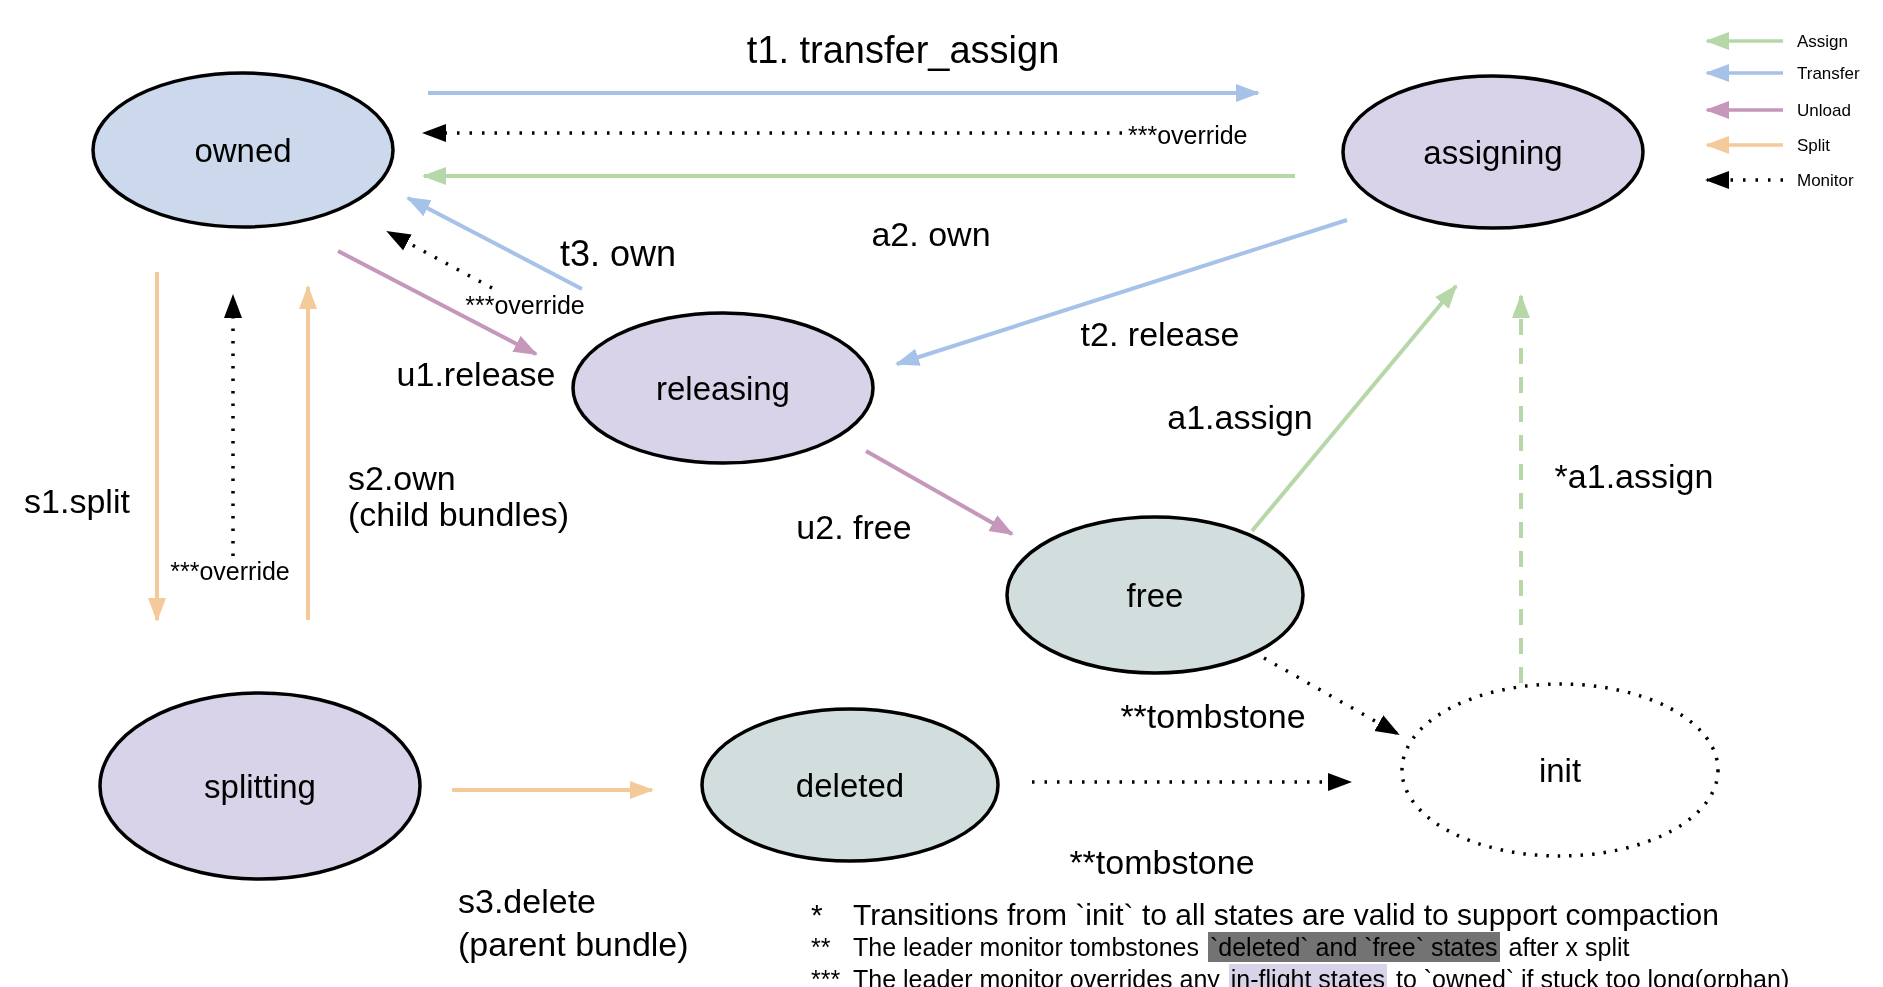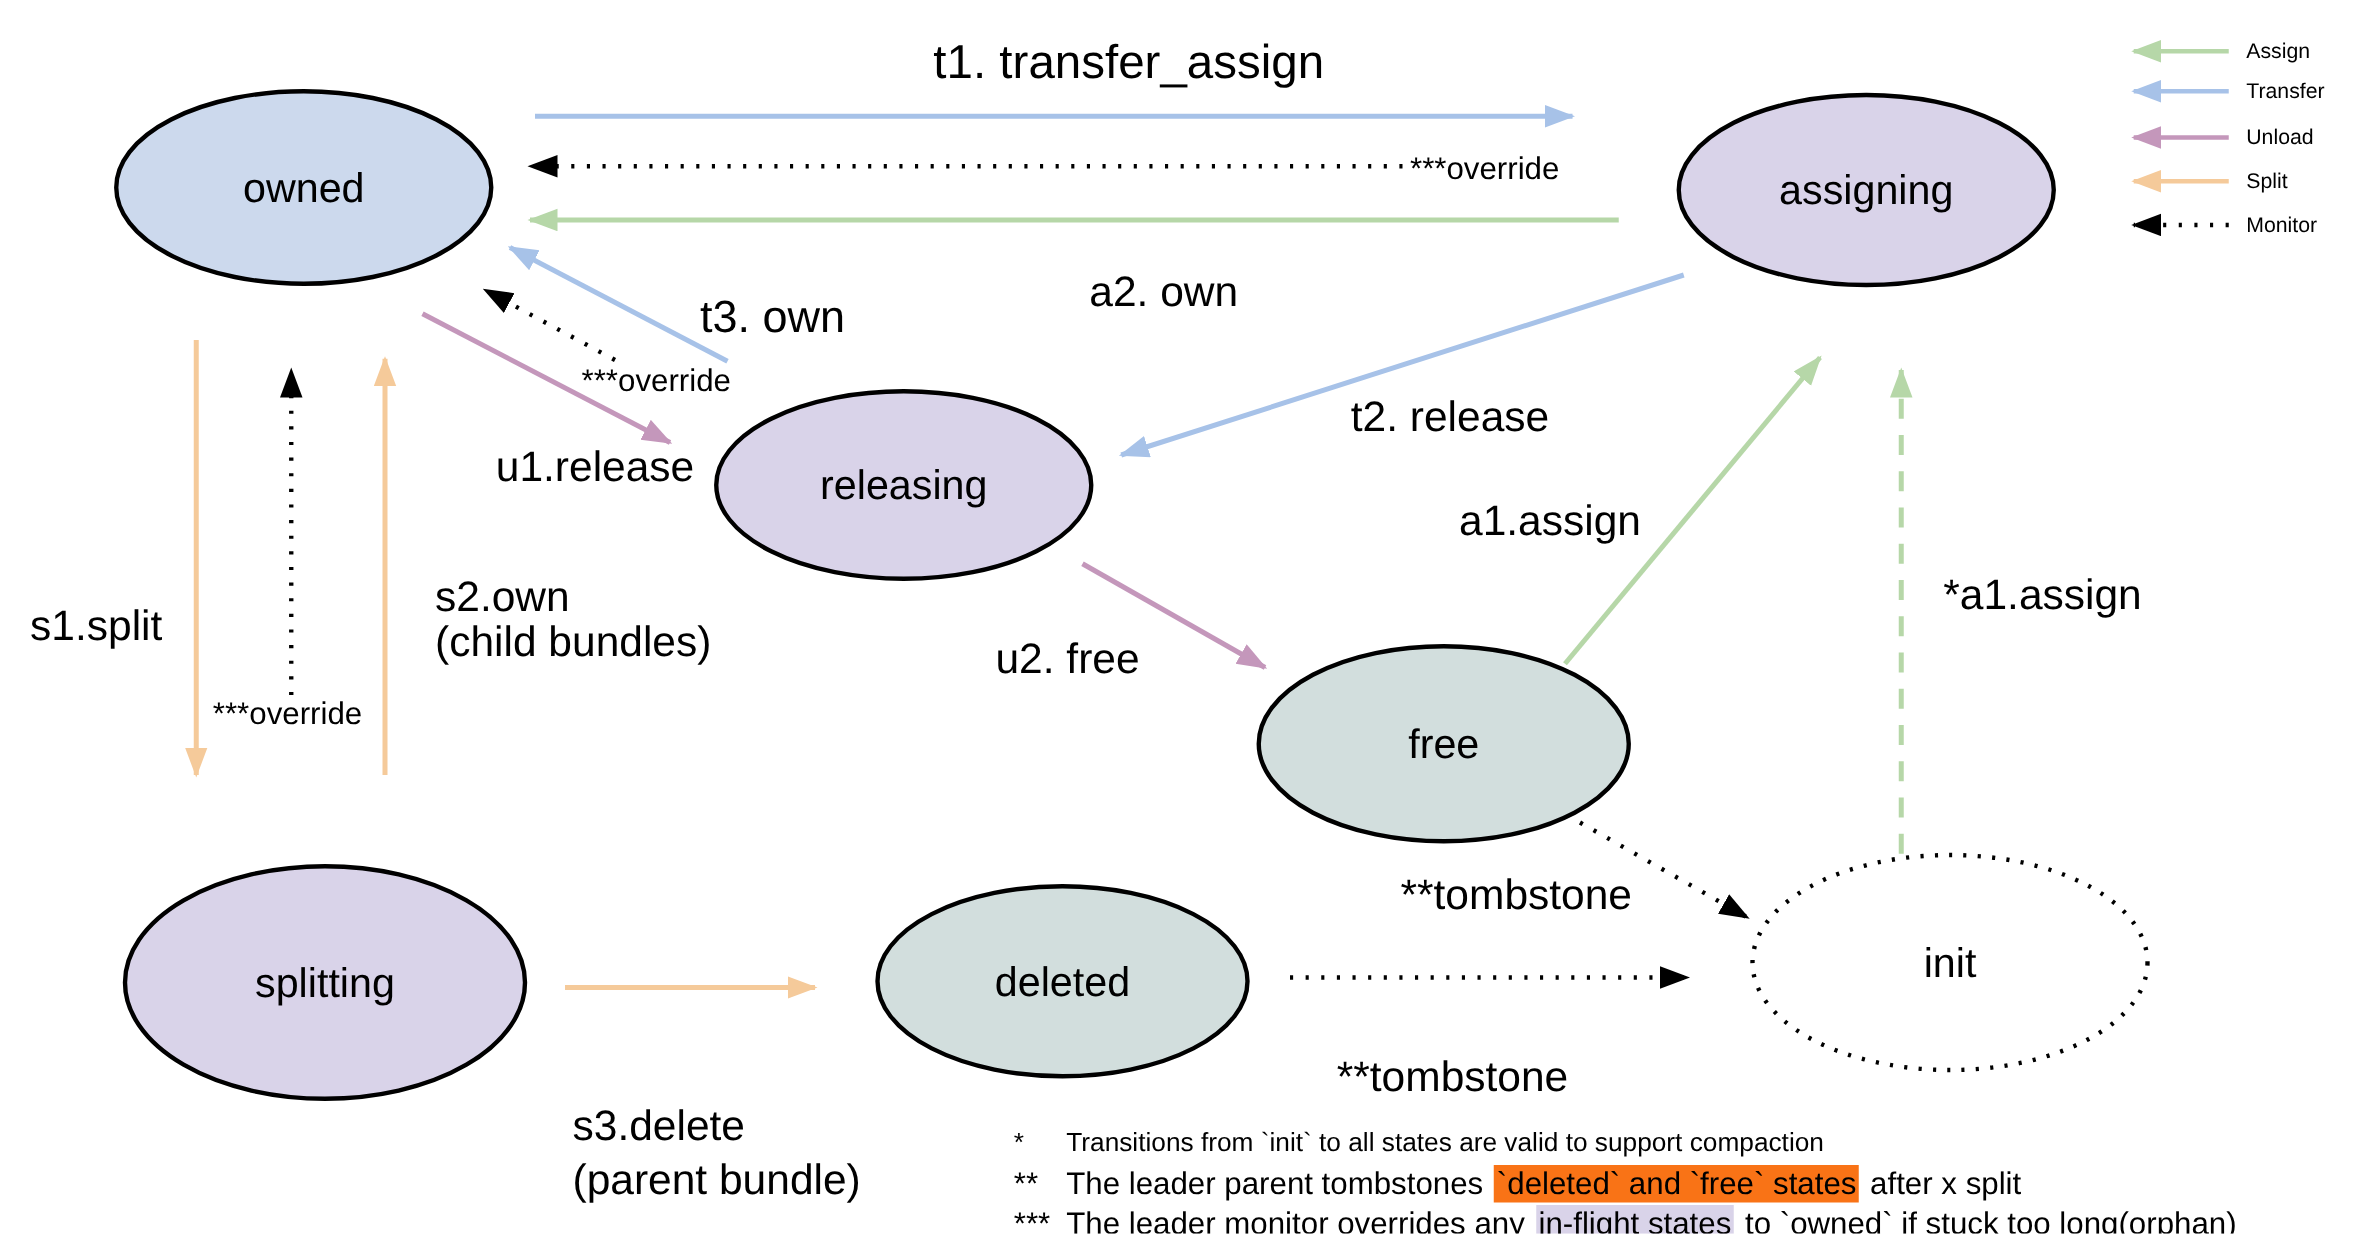--- a/index.html
+++ b/index.html
@@ -111,16 +111,16 @@
         <g>
           <line x1="1783" y1="145" x2="1707" y2="145" stroke="#f5ca9a" stroke-width="3.5" stroke-dasharray="none" marker-end="url(#arrow-split)"></line>
           <text x="1797" y="145" text-anchor="start" dominant-baseline="central" font-size="17">Split</text>
         </g>
         <g>
           <line x1="1783" y1="180" x2="1707" y2="180" stroke="#000000" stroke-width="3.5" stroke-dasharray="2.5 10" marker-end="url(#arrow-monitor)"></line>
           <text x="1797" y="180" text-anchor="start" dominant-baseline="central" font-size="17">Monitor</text>
         </g>
       </g>
     </svg>
-    <div class="footnote" style="left: 811px; top: 899px; font-size: 21px;"><span class="fn-marker">*</span><span class="fn-seg">Transitions from `init` to all states are valid to support compaction</span></div>
-    <div class="footnote" style="left: 811px; top: 931px; font-size: 25px;"><span class="fn-marker">**</span><span class="fn-seg">The leader parent tombstones </span><span class="fn-seg" style="background: #f97316;">`deleted` and `free` states</span><span class="fn-seg"> after x split</span></div>
+    <div class="footnote" style="left: 811px; top: 899px; font-size: 30px;"><span class="fn-marker">*</span><span class="fn-seg">Transitions from `init` to all states are valid to support compaction</span></div>
+    <div class="footnote" style="left: 811px; top: 931px; font-size: 25px;"><span class="fn-marker">**</span><span class="fn-seg">The leader monitor tombstones </span><span class="fn-seg" style="background: #737373;">`deleted` and `free` states</span><span class="fn-seg"> after x split</span></div>
     <div class="footnote" style="left: 811px; top: 963px; font-size: 25px;"><span class="fn-marker">***</span><span class="fn-seg">The leader monitor overrides any </span><span class="fn-seg" style="background: rgb(217, 211, 233);">in-flight states</span><span class="fn-seg"> to `owned` if stuck too long(orphan)</span></div>
   </div>
 
 </body></html>

